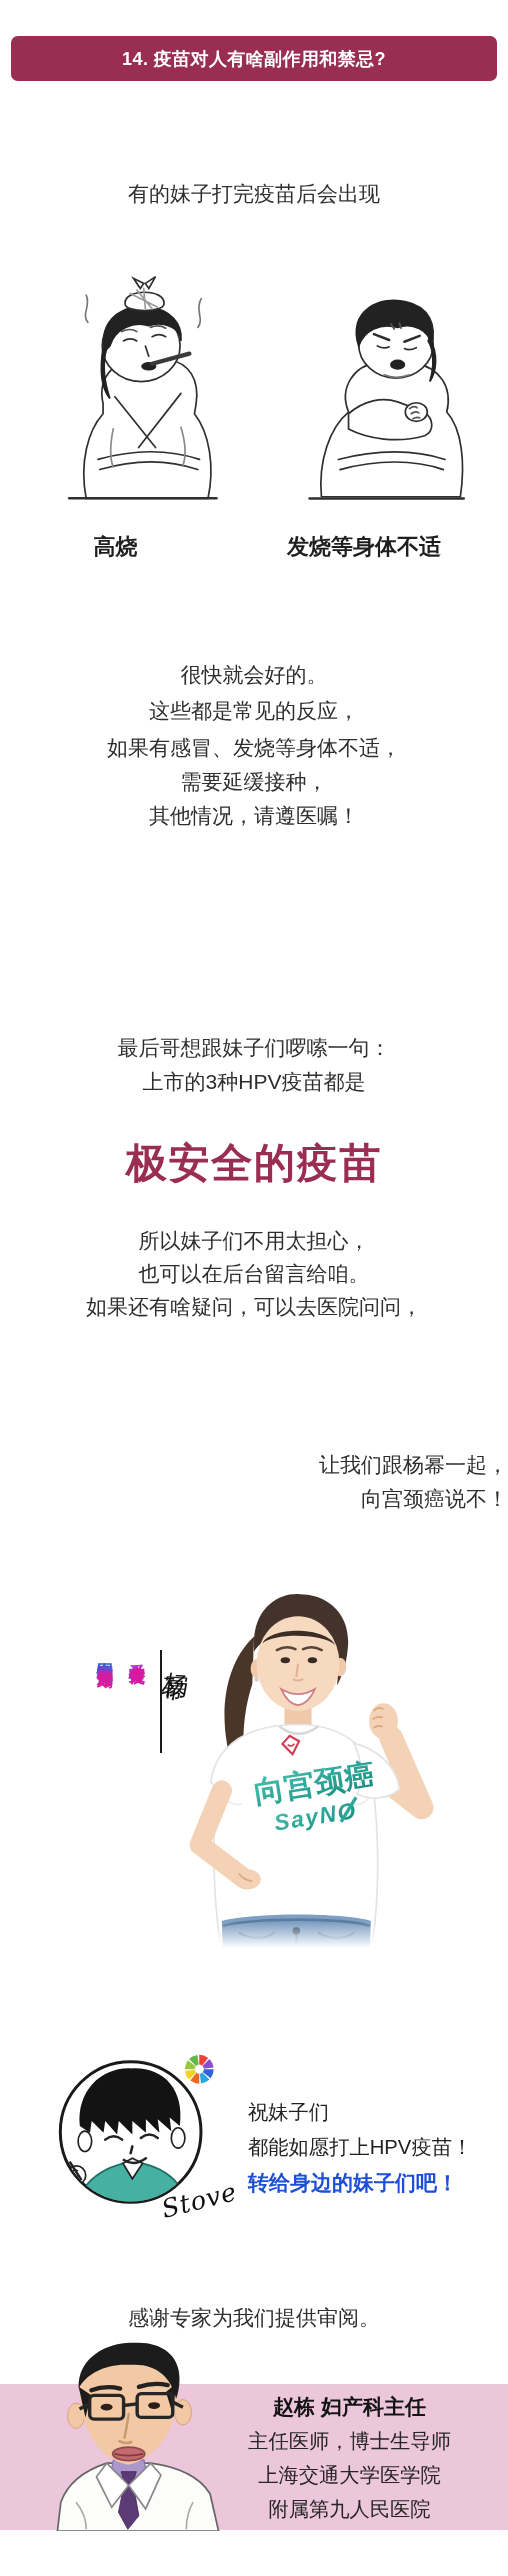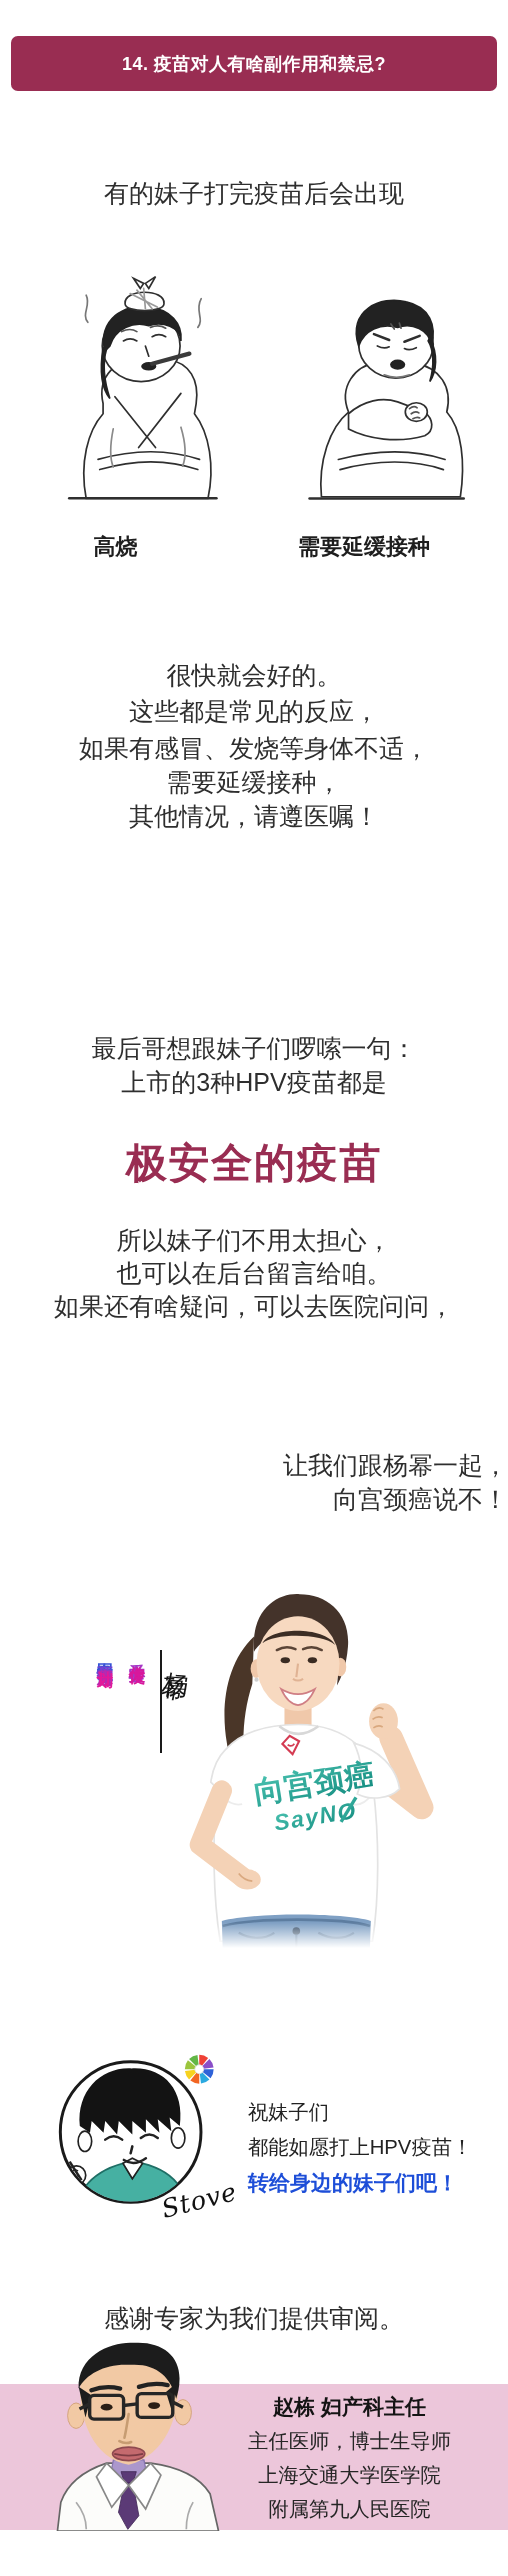--- a/index.html
+++ b/index.html
@@ -1,24 +1,24 @@
 <!DOCTYPE html>
 <html style="font-size:13.5px"><head>
 <meta charset="utf-8">
 <style>
   html,body{margin:0;padding:0;background:#fff;}
   #page{position:relative;width:508px;height:2576px;background:#ffffff;overflow:hidden;
         font-family:"Liberation Sans","DejaVu Sans",sans-serif;color:#2b2b2b;}
   .abs{position:absolute;}
   
-  .header-bar{left:11px;top:36px;width:486px;height:55px;border-radius:6.8px;
+  .header-bar{left:11px;top:36px;width:486px;height:45px;border-radius:6.8px;
               display:flex;align-items:center;justify-content:center;}
   .header-title{color:#fff;font-size:18px;font-weight:bold;letter-spacing:0.4px;}
   
-  .para{left:0;width:508px;text-align:center;font-size:25px;color:#2e2e2e;}
+  .para{left:0;width:508px;text-align:center;font-size:21px;color:#2e2e2e;}
   .p-intro{top:181px;line-height:25.4px;}
   .p1{top:657px;line-height:36px;}
   .p2{top:731px;line-height:34px;}
   .p3{top:1031px;line-height:34px;}
   .p4{top:1224px;line-height:33px;}
   .p5{top:1448px;line-height:34px;text-align:right;}
   .p-thanks{top:2309px;line-height:18.6px;}
   .highlight{left:0;top:1138px;width:508px;text-align:center;
              font-size:41px;font-weight:bold;line-height:51px;letter-spacing:1.7px;}
   .fig-label{top:532px;text-align:center;font-size:22px;font-weight:bold;color:#1e1e1e;}
@@ -103,21 +103,21 @@
 
       <path d="M92,58 L110,65 M146,60 L128,67" stroke-width="3"></path>
       <path d="M96,72 Q104,76 110,73 M142,74 Q134,78 128,75"></path>
       <path d="M112,46 L116,52 M122,45 L124,51" stroke="#555"></path>
       <ellipse cx="120" cy="94" rx="8" ry="5" fill="#222" stroke="#222"></ellipse>
       <path d="M104,106 Q118,112 134,106" stroke="#777"></path>
     </g>
   </svg>
 
   <div class="abs fig-label l1">高烧</div>
-  <div class="abs fig-label l2">需要延缓接种</div>
+  <div class="abs fig-label l2">发烧等身体不适</div>
 
   <div class="abs para p1">
     <div>很快就会好的。</div>
     <div>这些都是常见的反应，</div>
   </div>
 
   <div class="abs para p2">
     <div>如果有感冒、发烧等身体不适，</div>
     <div>需要延缓接种，</div>
     <div>其他情况，请遵医嘱！</div>

